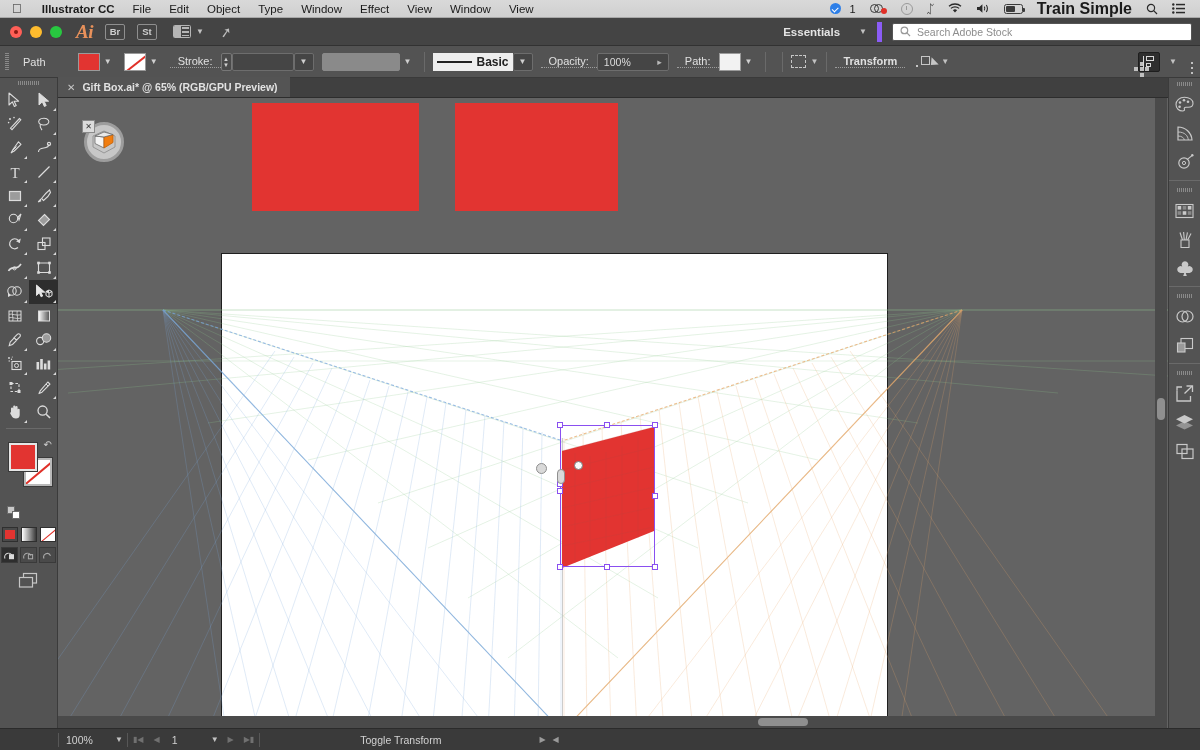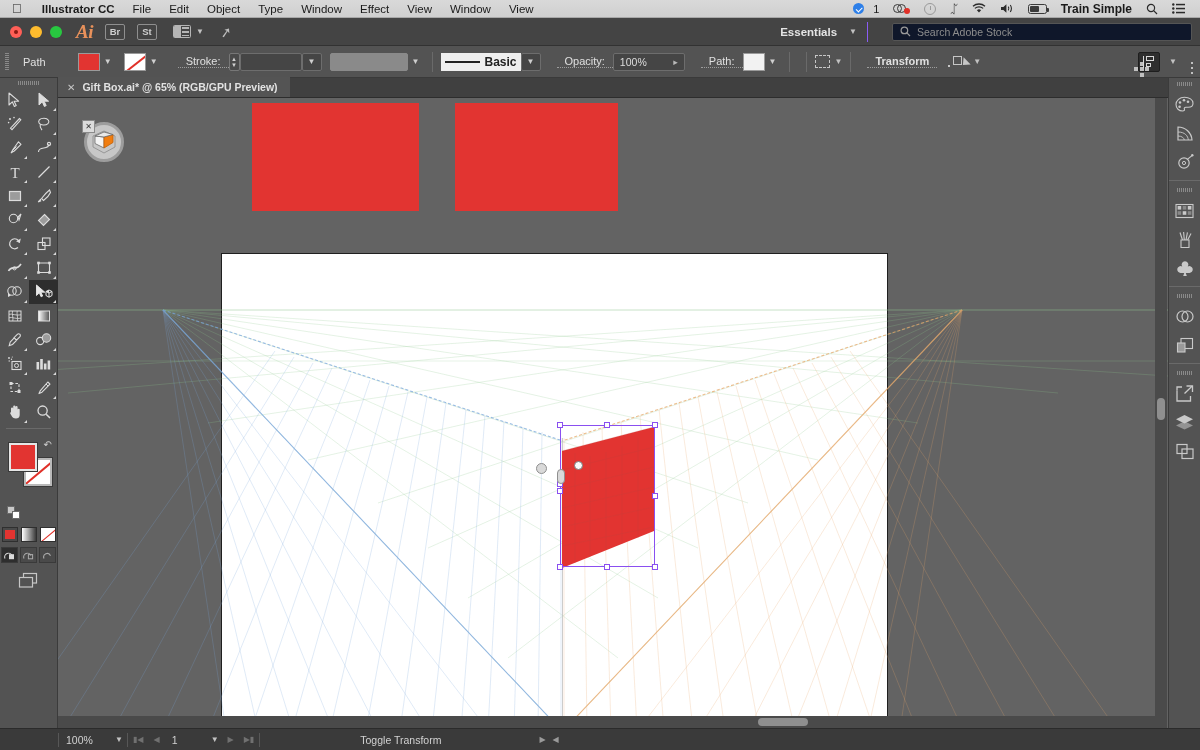--- a/index.html
+++ b/index.html
@@ -51,44 +51,44 @@
   .appbar-btn{ margin-left:12px; display:flex; align-items:center; justify-content:center;
             min-width:20px;height:16px;border:1px solid #8f8f8f;border-radius:2px;
             font-size:9.5px;font-weight:bold;color:#cfcfcf; padding:0 2px; }
   .arrangeico{ margin-left:16px; width:18px;height:13px;border:1.3px solid #b5b5b5;border-radius:1.5px;
             display:flex; overflow:hidden; }
   .arrangeico u{ display:block;width:7px;border-right:1.3px solid #b5b5b5;background:#b5b5b5; text-decoration:none;}
   .arrangeico s{ display:block;flex:1; background:repeating-linear-gradient(#b5b5b5 0 2px,transparent 2px 4px); margin:1px;}
   .chev{ display:inline-block; font-size:8px; color:#c2c2c2; margin-left:5px; }
   .rocket{ margin-left:16px; font-size:14px; color:#bdbdbd; transform:rotate(-10deg); }
   .appbar-right{ margin-left:auto; display:flex; align-items:center; padding-right:8px; }
-  .ws-btn{ display:flex;align-items:center;gap:7px; font-size:11.5px; font-weight:bold; color:#e4e4e4;
-           padding:4px 10px; border-right:1px solid #8b5cf6; }
-  .stock-search{ margin-left:24px; width:300px;height:18px;background:#0f172a;border:1px solid #555;border-radius:2px;
+  .ws-btn{ display:flex;align-items:center;gap:14px; font-size:11.5px; font-weight:bold; color:#e4e4e4;
+           padding:4px 10px; border-right:5px solid #8b5cf6; }
+  .stock-search{ margin-left:10px; width:300px;height:18px;background:#ffffff;border:1px solid #555;border-radius:2px;
            display:flex;align-items:center;padding:0 7px;gap:6px;font-size:10.5px;color:#8d8d8d;}
 
   
   .ctrlbar{ position:absolute; left:0; top:46px; width:1200px; height:32px; background:#535353;
             border-bottom:1px solid #3a3a3a; display:flex; align-items:center; font-size:11px; color:#e0e0e0;}
   .grip{ width:4px;height:18px;margin:0 6px 0 5px;
          background:repeating-linear-gradient(#8a8a8a 0 1px, transparent 1px 2px);}
   .cb-label{ padding:0 8px; }
   .swatch{ width:22px;height:18px;border:1px solid #9a9a9a; }
   .swatch.red{ background:#e23431; }
   .swatch.none{ background:#fff; position:relative; overflow:hidden; }
   .swatch.none:after{ content:""; position:absolute; left:-4px; top:8px; width:32px;height:1.6px;background:#e03028;
                       transform:rotate(-38deg); }
   .swatch.white{ background:#f2f2f2; }
   .dd{ width:16px;height:18px;display:flex;align-items:center;justify-content:center;font-size:8px;color:#cfcfcf;}
   .mini-gap{ width:8px; }
   .stepper{ width:11px;height:18px;display:flex;flex-direction:column;align-items:center;justify-content:center;
             border:1px solid #777;border-radius:2px;background:#4a4a4a;font-size:6px;line-height:6px;color:#d0d0d0;}
   .field{ height:18px;background:#454545;border:1px solid #6d6d6d;border-radius:2px;
           display:flex;align-items:center;padding:0 6px;font-size:10.5px;color:#ddd;}
-  .dunder{ border-bottom:1px dotted #9d9d9d;margin-left:8px; }
+  .dunder{ border-bottom:1px dotted #9d9d9d; }
   .brushbox{ width:80px;height:18px;background:#eee;display:flex;align-items:center;
              justify-content:space-between;padding:0 4px; }
   .brushline{ flex:1;height:2px;background:#222;margin-right:4px; }
   .brushbox span{ font-size:12px;color:#222;font-weight:bold; }
   .sep{ width:1px;height:20px;background:#6a6a6a;margin:0 8px; }
   .globeico{ width:17px;height:17px;border-radius:50%;background:#b9b9b9;position:relative;overflow:hidden;}
   .globeico:before{content:"";position:absolute;inset:2px;border-radius:50%;
      background:conic-gradient(#8d8d8d 0 12%,#c9c9c9 0 25%,#8d8d8d 0 37%,#c9c9c9 0 50%,#8d8d8d 0 62%,#c9c9c9 0 75%,#8d8d8d 0 87%,#c9c9c9 0);}
   .dashedbox{ width:15px;height:13px;border:1.2px dashed #c6c6c6; }
   .alignico{ width:15px;height:13px;position:relative;}
@@ -244,21 +244,21 @@
       <div class="si">
         <svg width="14" height="11" viewBox="0 0 14 11">
             <path d="M1 4 h2.4 L6.4 1.3 v8.4 L3.4 7 H1 Z" fill="#2a2a2a"></path>
             <path d="M8.3 3.6 a3.6 3.6 0 0 1 0 3.8" stroke="#2a2a2a" stroke-width="1.1" fill="none"></path>
             <path d="M10.3 2 a6.5 6.5 0 0 1 0 7" stroke="#2a2a2a" stroke-width="1.1" fill="none"></path>
           </svg>
       </div>
       <div class="si">
           <span class="battico"></span>
         </div>
-      <div class="si" style="font-size:12px;font-weight:bold;">Train Simple</div>
+      <div class="si" style="font-size:16px;font-weight:bold;">Train Simple</div>
       <div class="si">
         <svg width="12" height="12" viewBox="0 0 12 12">
             <circle cx="5" cy="5" r="3.6" stroke="#2a2a2a" stroke-width="1.2" fill="none"></circle>
             <line x1="7.7" y1="7.7" x2="11" y2="11" stroke="#2a2a2a" stroke-width="1.2"></line>
           </svg>
       </div>
       <div class="si">
         <svg width="13" height="11" viewBox="0 0 13 11">
             <g fill="#2a2a2a">
               <circle cx="1.3" cy="1.5" r="1.2"></circle>

